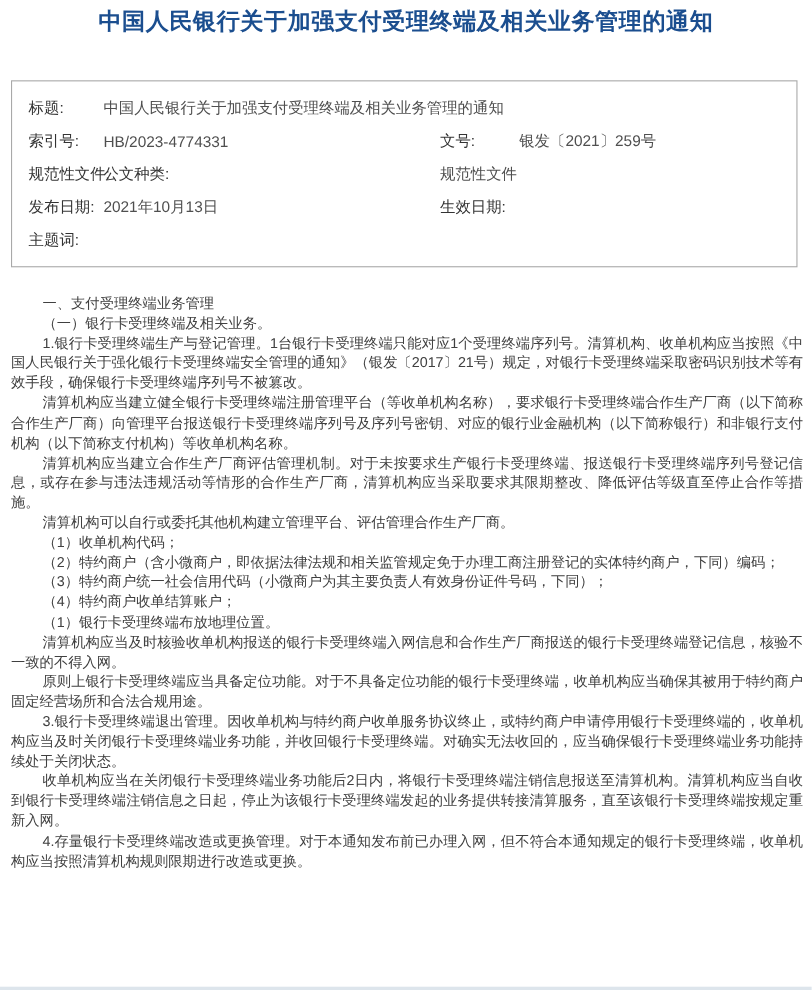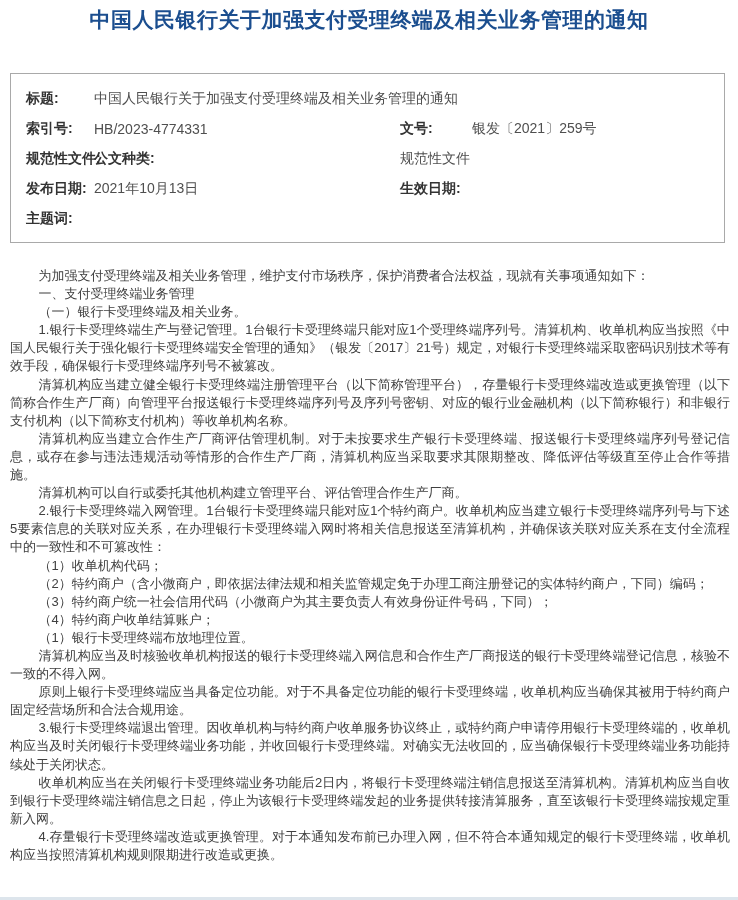--- a/index.html
+++ b/index.html
@@ -28,21 +28,21 @@
     padding: 10px 0 8px 15px;
   }
   .meta-row {
     display: grid;
     grid-template-columns: 68px 306px 72px 1fr;
     min-height: 30px;
     align-items: center;
     font-size: 14px;
   }
   .m-label {
-    font-weight: bold;
+    font-weight: normal;
     color: #333333;
     white-space: nowrap;
   }
   .m-value {
     color: #4f4f4f;
   }
   .span3 { grid-column: 2 / 5; }
   .body-text {
     margin: 24px 8px 0 10px;
     font-size: 13px;
@@ -88,28 +88,26 @@
       <span class="m-label">生效日期:</span>
       <span class="m-value"></span>
     </div>
     <div class="meta-row">
       <span class="m-label">主题词:</span>
       <span class="m-value span3"></span>
     </div>
   </div>
 
   <div class="body-text">
-    <p>为加强支付受理终端及相关业务管理，维护支付市场秩序，保护消费者合法权益，现就有关事项通知如下：</p>
     <p>一、支付受理终端业务管理</p>
     <p>（一）银行卡受理终端及相关业务。</p>
     <p>1.银行卡受理终端生产与登记管理。1台银行卡受理终端只能对应1个受理终端序列号。清算机构、收单机构应当按照《中国人民银行关于强化银行卡受理终端安全管理的通知》（银发〔2017〕21号）规定，对银行卡受理终端采取密码识别技术等有效手段，确保银行卡受理终端序列号不被篡改。</p>
-    <p>清算机构应当建立健全银行卡受理终端注册管理平台（以下简称管理平台），存量银行卡受理终端改造或更换管理（以下简称合作生产厂商）向管理平台报送银行卡受理终端序列号及序列号密钥、对应的银行业金融机构（以下简称银行）和非银行支付机构（以下简称支付机构）等收单机构名称。</p>
+    <p>清算机构应当建立健全银行卡受理终端注册管理平台（等收单机构名称），要求银行卡受理终端合作生产厂商（以下简称合作生产厂商）向管理平台报送银行卡受理终端序列号及序列号密钥、对应的银行业金融机构（以下简称银行）和非银行支付机构（以下简称支付机构）等收单机构名称。</p>
     <p>清算机构应当建立合作生产厂商评估管理机制。对于未按要求生产银行卡受理终端、报送银行卡受理终端序列号登记信息，或存在参与违法违规活动等情形的合作生产厂商，清算机构应当采取要求其限期整改、降低评估等级直至停止合作等措施。</p>
     <p>清算机构可以自行或委托其他机构建立管理平台、评估管理合作生产厂商。</p>
-    <p>2.银行卡受理终端入网管理。1台银行卡受理终端只能对应1个特约商户。收单机构应当建立银行卡受理终端序列号与下述5要素信息的关联对应关系，在办理银行卡受理终端入网时将相关信息报送至清算机构，并确保该关联对应关系在支付全流程中的一致性和不可篡改性：</p>
     <p>（1）收单机构代码；</p>
     <p>（2）特约商户（含小微商户，即依据法律法规和相关监管规定免于办理工商注册登记的实体特约商户，下同）编码；</p>
     <p>（3）特约商户统一社会信用代码（小微商户为其主要负责人有效身份证件号码，下同）；</p>
     <p>（4）特约商户收单结算账户；</p>
     <p>（1）银行卡受理终端布放地理位置。</p>
     <p>清算机构应当及时核验收单机构报送的银行卡受理终端入网信息和合作生产厂商报送的银行卡受理终端登记信息，核验不一致的不得入网。</p>
     <p>原则上银行卡受理终端应当具备定位功能。对于不具备定位功能的银行卡受理终端，收单机构应当确保其被用于特约商户固定经营场所和合法合规用途。</p>
     <p>3.银行卡受理终端退出管理。因收单机构与特约商户收单服务协议终止，或特约商户申请停用银行卡受理终端的，收单机构应当及时关闭银行卡受理终端业务功能，并收回银行卡受理终端。对确实无法收回的，应当确保银行卡受理终端业务功能持续处于关闭状态。</p>
     <p>收单机构应当在关闭银行卡受理终端业务功能后2日内，将银行卡受理终端注销信息报送至清算机构。清算机构应当自收到银行卡受理终端注销信息之日起，停止为该银行卡受理终端发起的业务提供转接清算服务，直至该银行卡受理终端按规定重新入网。</p>
     <p>4.存量银行卡受理终端改造或更换管理。对于本通知发布前已办理入网，但不符合本通知规定的银行卡受理终端，收单机构应当按照清算机构规则限期进行改造或更换。</p>

